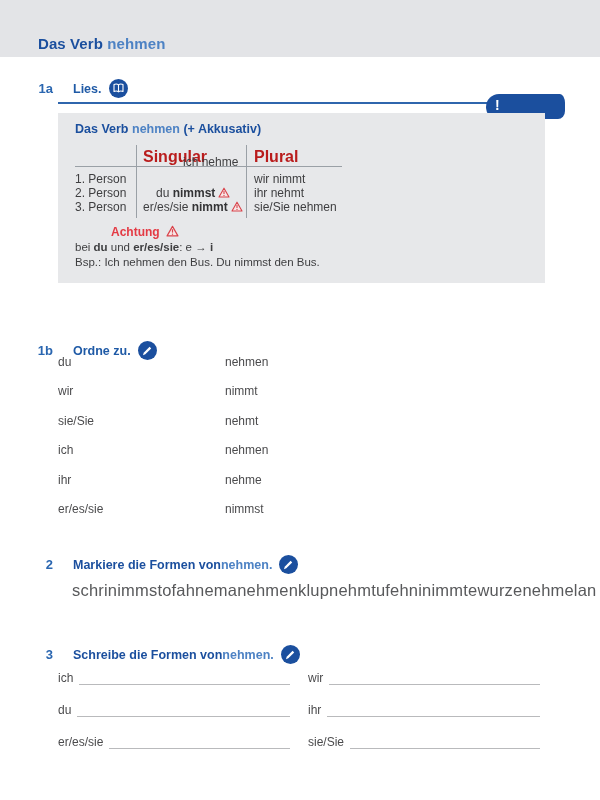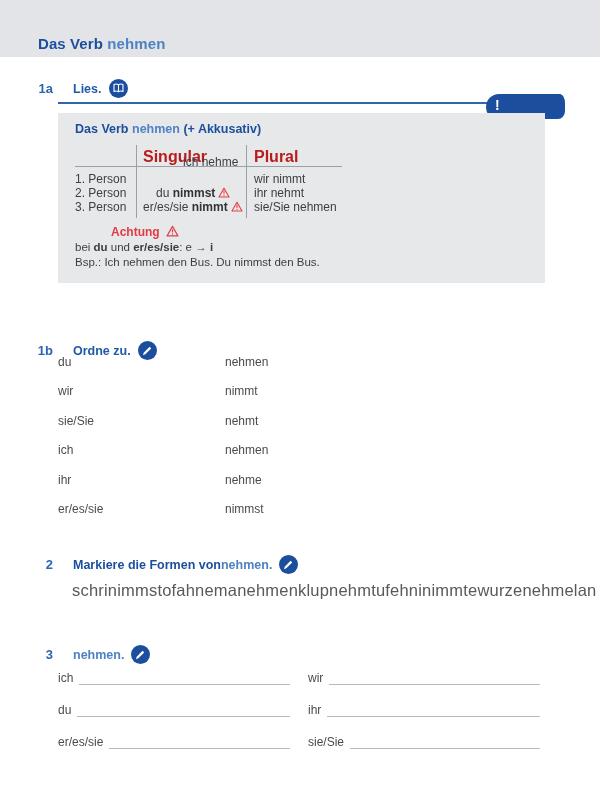--- a/index.html
+++ b/index.html
@@ -187,20 +187,21 @@
       <circle cx="9.5" cy="9.5" r="9.5" fill="#1b4f9e"></circle>
       <path d="M5 14.2 L5.7 11.7 L11.6 5.8 L13.2 7.4 L7.3 13.3 Z" fill="#ffffff"></path>
     </svg>
   </span>
 </div>
 
 <div class="abs snake">schrinimmstofahnemanehmenklupnehmtufehninimmtewurzenehmelan</div>
 
 <div class="abs sec" style="left:36px;top:645px;">
   <span class="num">3</span>
+  <span class="lbl" style="color:#1b4f9e;">Schreibe die Formen von</span>
   <span class="lbl2">nehmen.</span>
   <span class="ic">
     <svg width="19" height="19" viewBox="0 0 19 19">
       <circle cx="9.5" cy="9.5" r="9.5" fill="#1b4f9e"></circle>
       <path d="M5 14.2 L5.7 11.7 L11.6 5.8 L13.2 7.4 L7.3 13.3 Z" fill="#ffffff"></path>
     </svg>
   </span>
 </div>
 
 <div class="wcol" style="left:58px;top:668px;">

